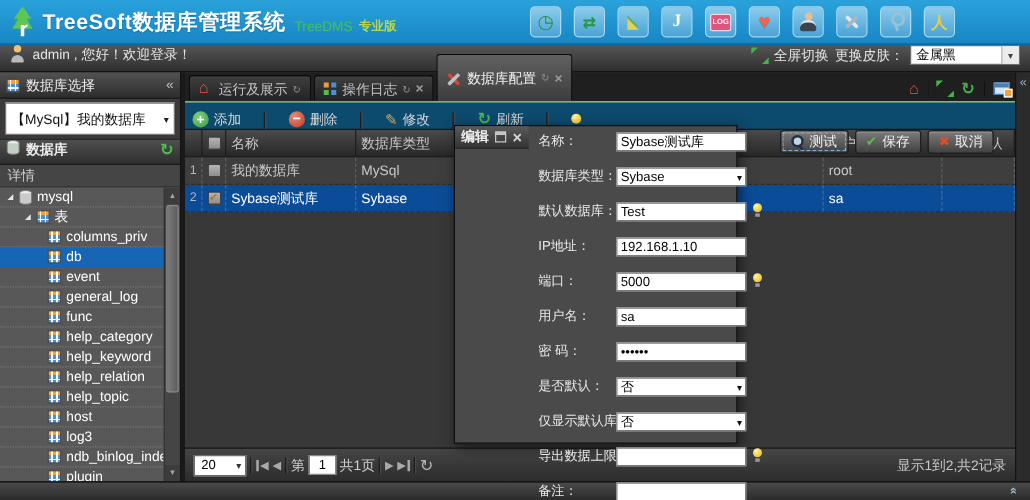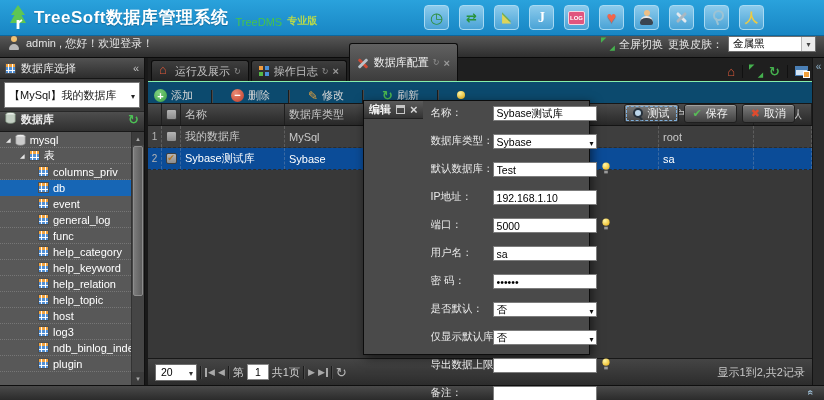--- a/index.html
+++ b/index.html
@@ -273,20 +273,21 @@
         </div>
       </div>
       <div class="sb-section">
         <svg class="cyl" width="11" height="12" viewBox="0 0 11 12">
           <ellipse cx="5.5" cy="2.5" rx="4.8" ry="2.1" fill="#e9efe9" stroke="#6f7f6f" stroke-width="0.8"></ellipse>
           <path d="M0.7 2.5 v6.8 c0 1.2 2.1 2.1 4.8 2.1 s4.8 -0.9 4.8 -2.1 v-6.8" fill="#c3cfc3" stroke="#6f7f6f" stroke-width="0.8"></path>
         </svg>
         <span>数据库</span>
         <span class="sb-refresh"></span>
       </div>
+      <div class="sb-detail">详情</div>
       <div class="tree">
         <div class="tree-item lvl0">
           <span class="tw"></span>
           <svg class="cyl" width="11" height="12" viewBox="0 0 11 12">
             <ellipse cx="5.5" cy="2.5" rx="4.8" ry="2.1" fill="#eee" stroke="#777" stroke-width="0.8"></ellipse>
             <path d="M0.7 2.5 v6.8 c0 1.2 2.1 2.1 4.8 2.1 s4.8 -0.9 4.8 -2.1 v-6.8" fill="#cbcbcb" stroke="#777" stroke-width="0.8"></path>
           </svg>
           <span>mysql</span>
         </div>
         <div class="tree-item lvl1">

